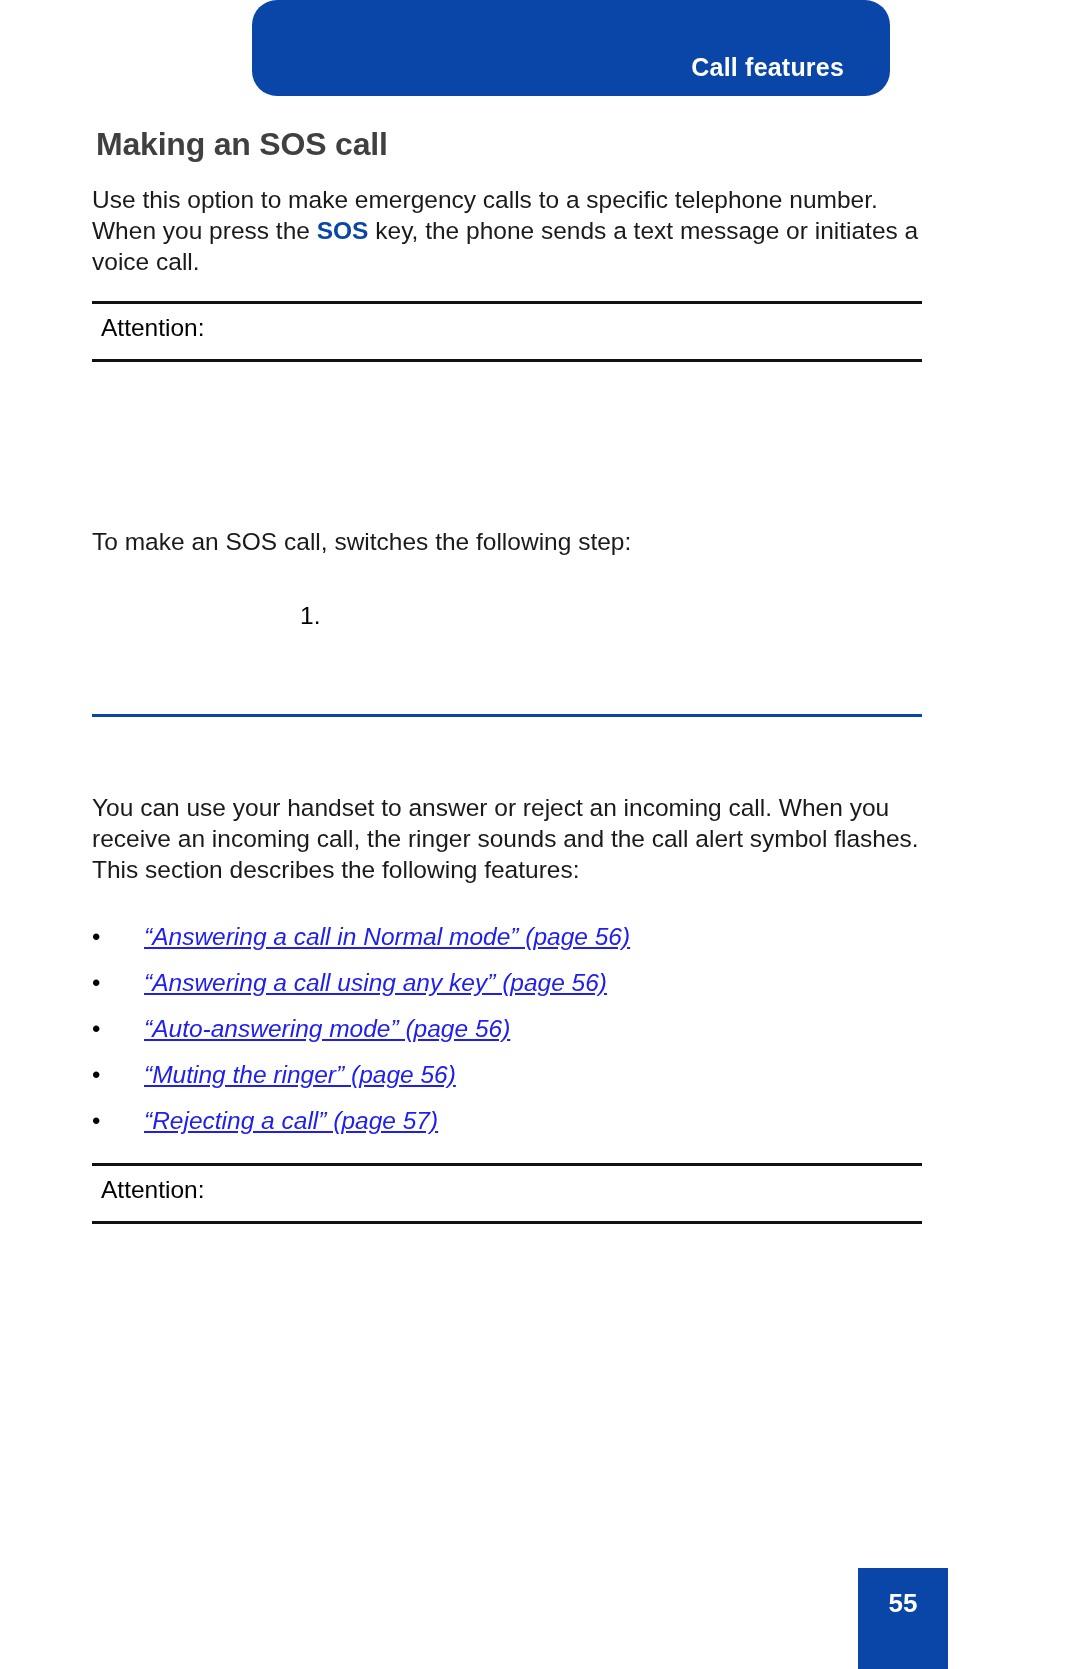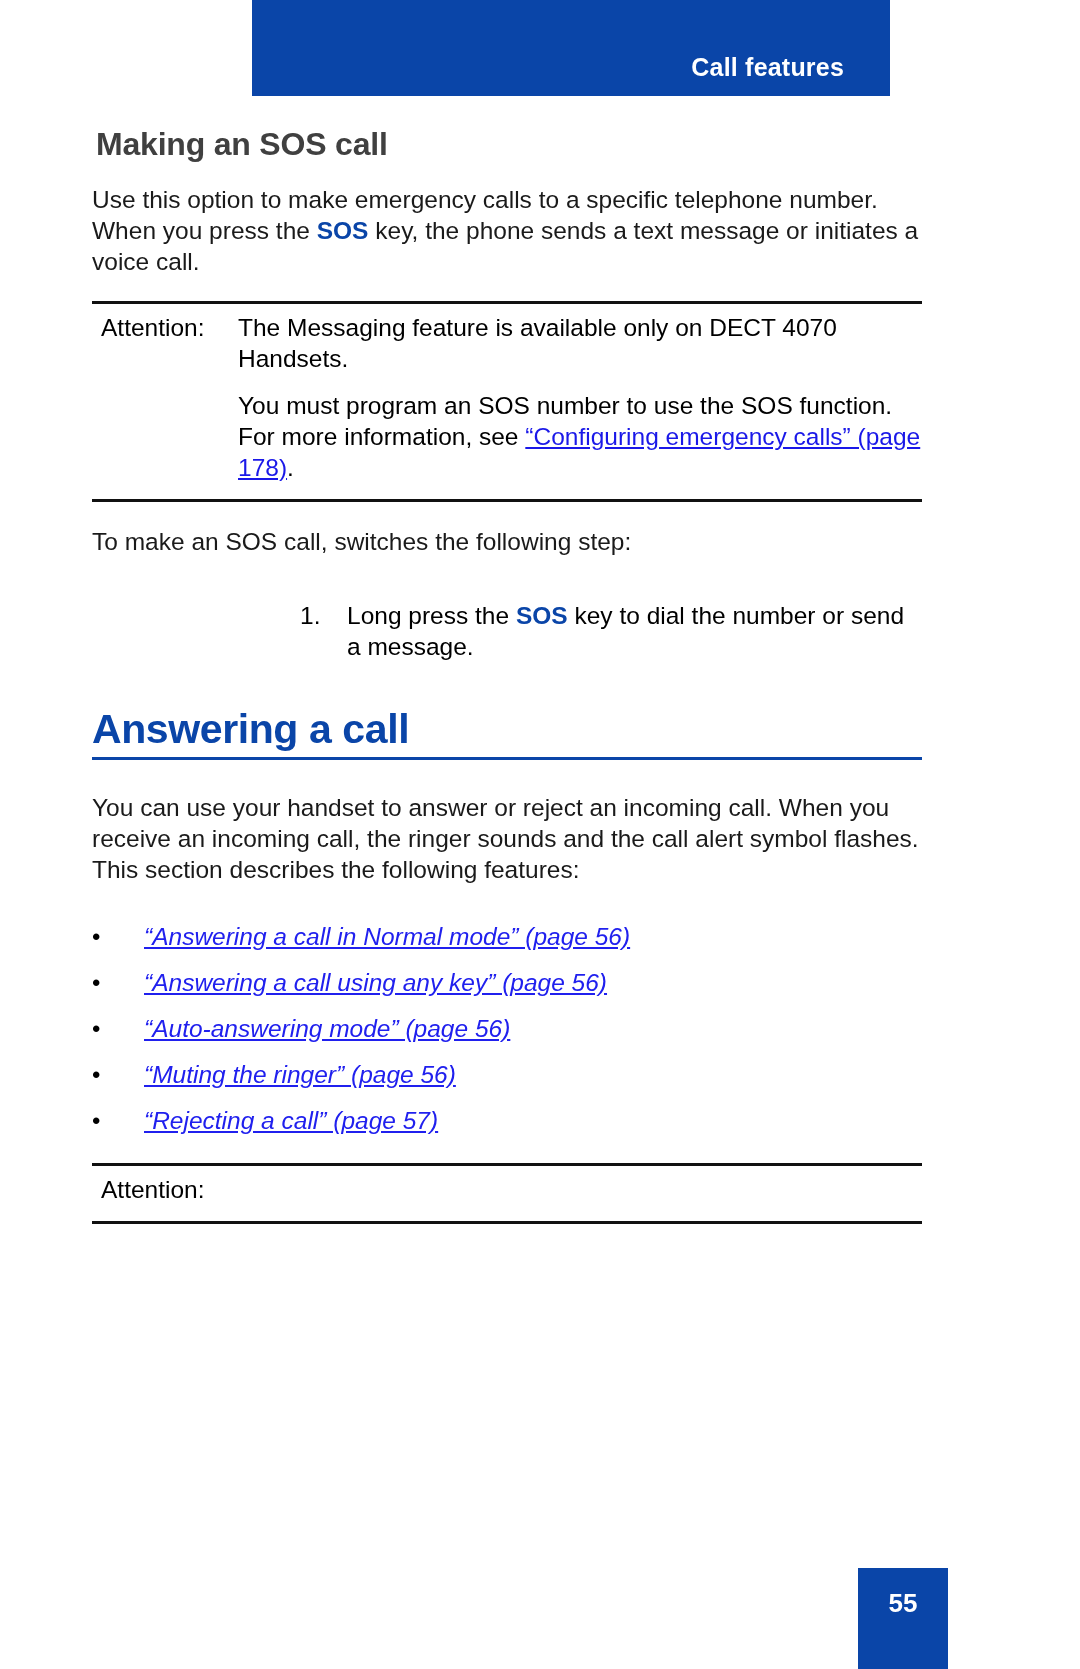--- a/index.html
+++ b/index.html
@@ -18,20 +18,21 @@
 
   
   .header-bar {
     position: absolute;
     left: 252px;
     top: 0;
     width: 638px;
     height: 96px;
     background: #0a45a8;
     box-sizing: border-box;
+    border-radius: 25px;
   }
   .header-title {
     position: absolute;
     right: 46px;
     bottom: 14px;
     color: #ffffff;
     font-size: 25px;
     font-weight: bold;
     letter-spacing: 0.2px;
     white-space: nowrap;
@@ -185,43 +186,37 @@
 </div>
 
 <div class="content" style="top:184px;">
   <p class="body-text"><span>Use this option to make emergency calls to a specific telephone number. When you press the </span><span class="blue-bold">SOS</span><span> key, the phone sends a text message or initiates a voice call.</span></p>
 </div>
 
 <div class="content" style="top:301px;">
   <div class="note">
     <div class="note-row">
       <div class="note-label">Attention:</div>
-      <div class="note-body">
-        <p>The Messaging feature is available only on DECT 4070 Handsets.</p>
-        <p><span>You must program an SOS number to use the SOS function. For more information, see </span><a class="link" href="#">“Configuring emergency calls” (page 178)</a><span>.</span></p>
-      </div>
     </div>
   </div>
 </div>
 
 <div class="content" style="top:526px;">
   <p class="body-text">To make an SOS call, switches the following step:</p>
 </div>
 
 <div class="content" style="top:600px;">
   <ol class="steps">
     <li class="step-row">
       <div class="step-num">1.</div>
-      <div class="step-text"><span>Long press the </span><span class="blue-bold">SOS</span><span> key to dial the number or send a message.</span></div>
     </li>
   </ol>
 </div>
 
 <div class="content" style="top:708px;">
-  <h2 class="major-title">Answering a call</h2>
   <div class="major-rule"></div>
 </div>
 
 <div class="content" style="top:792px;">
   <p class="body-text">You can use your handset to answer or reject an incoming call. When you receive an incoming call, the ringer sounds and the call alert symbol flashes. This section describes the following features:</p>
 </div>
 
 <div class="content" style="top:921px; width:830px;">
   <ul class="bullets">
     <li>

